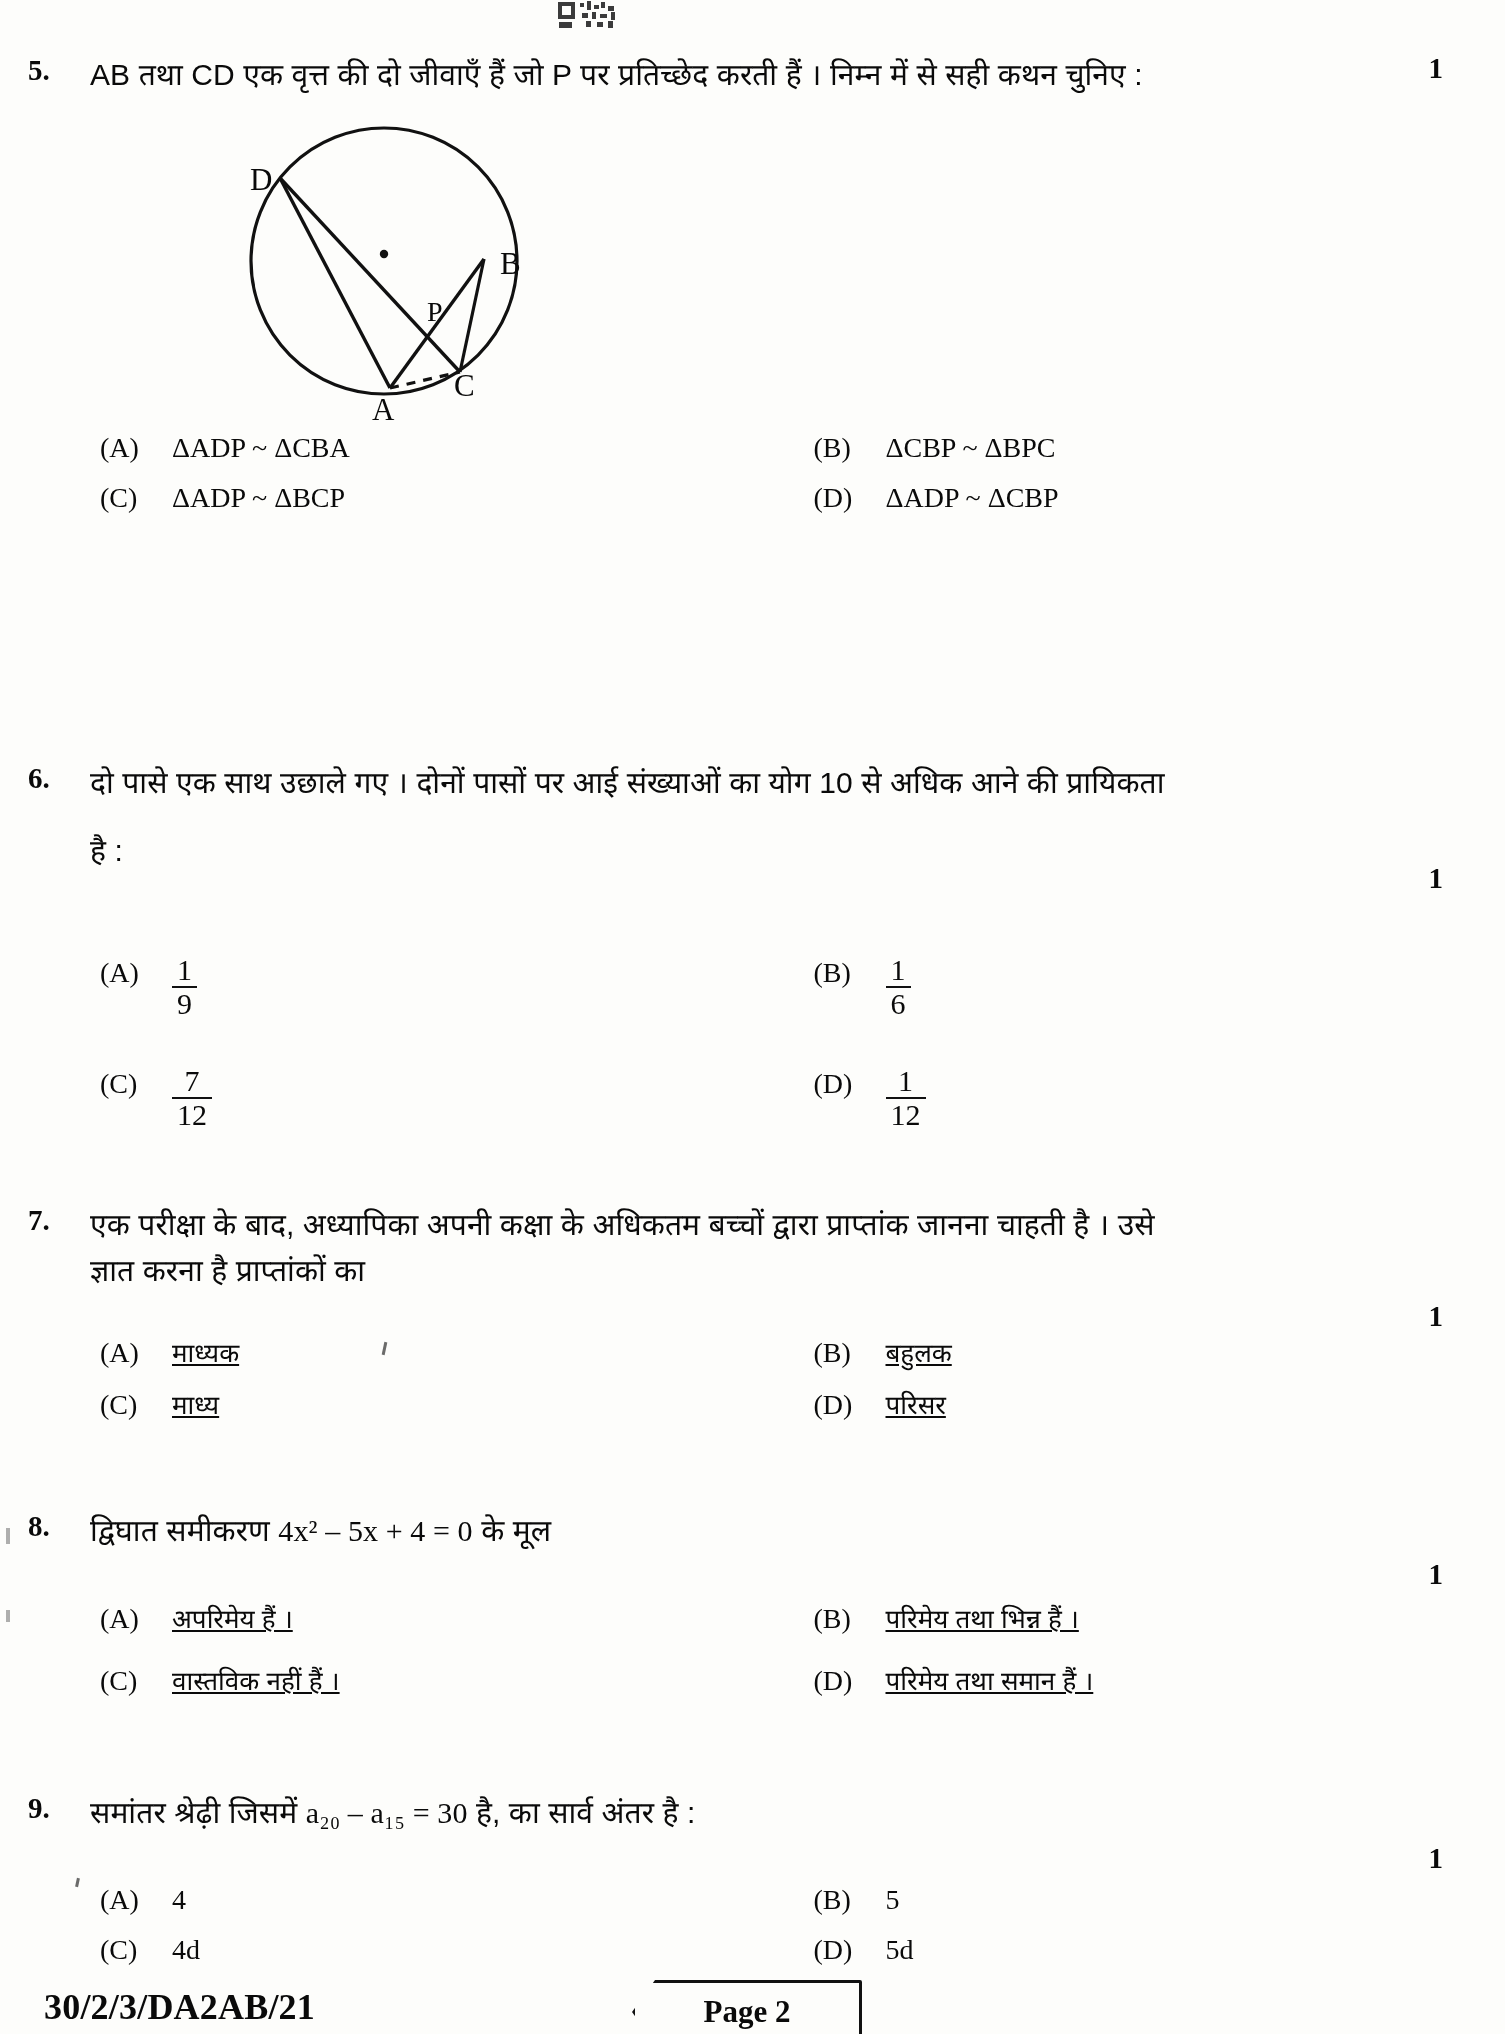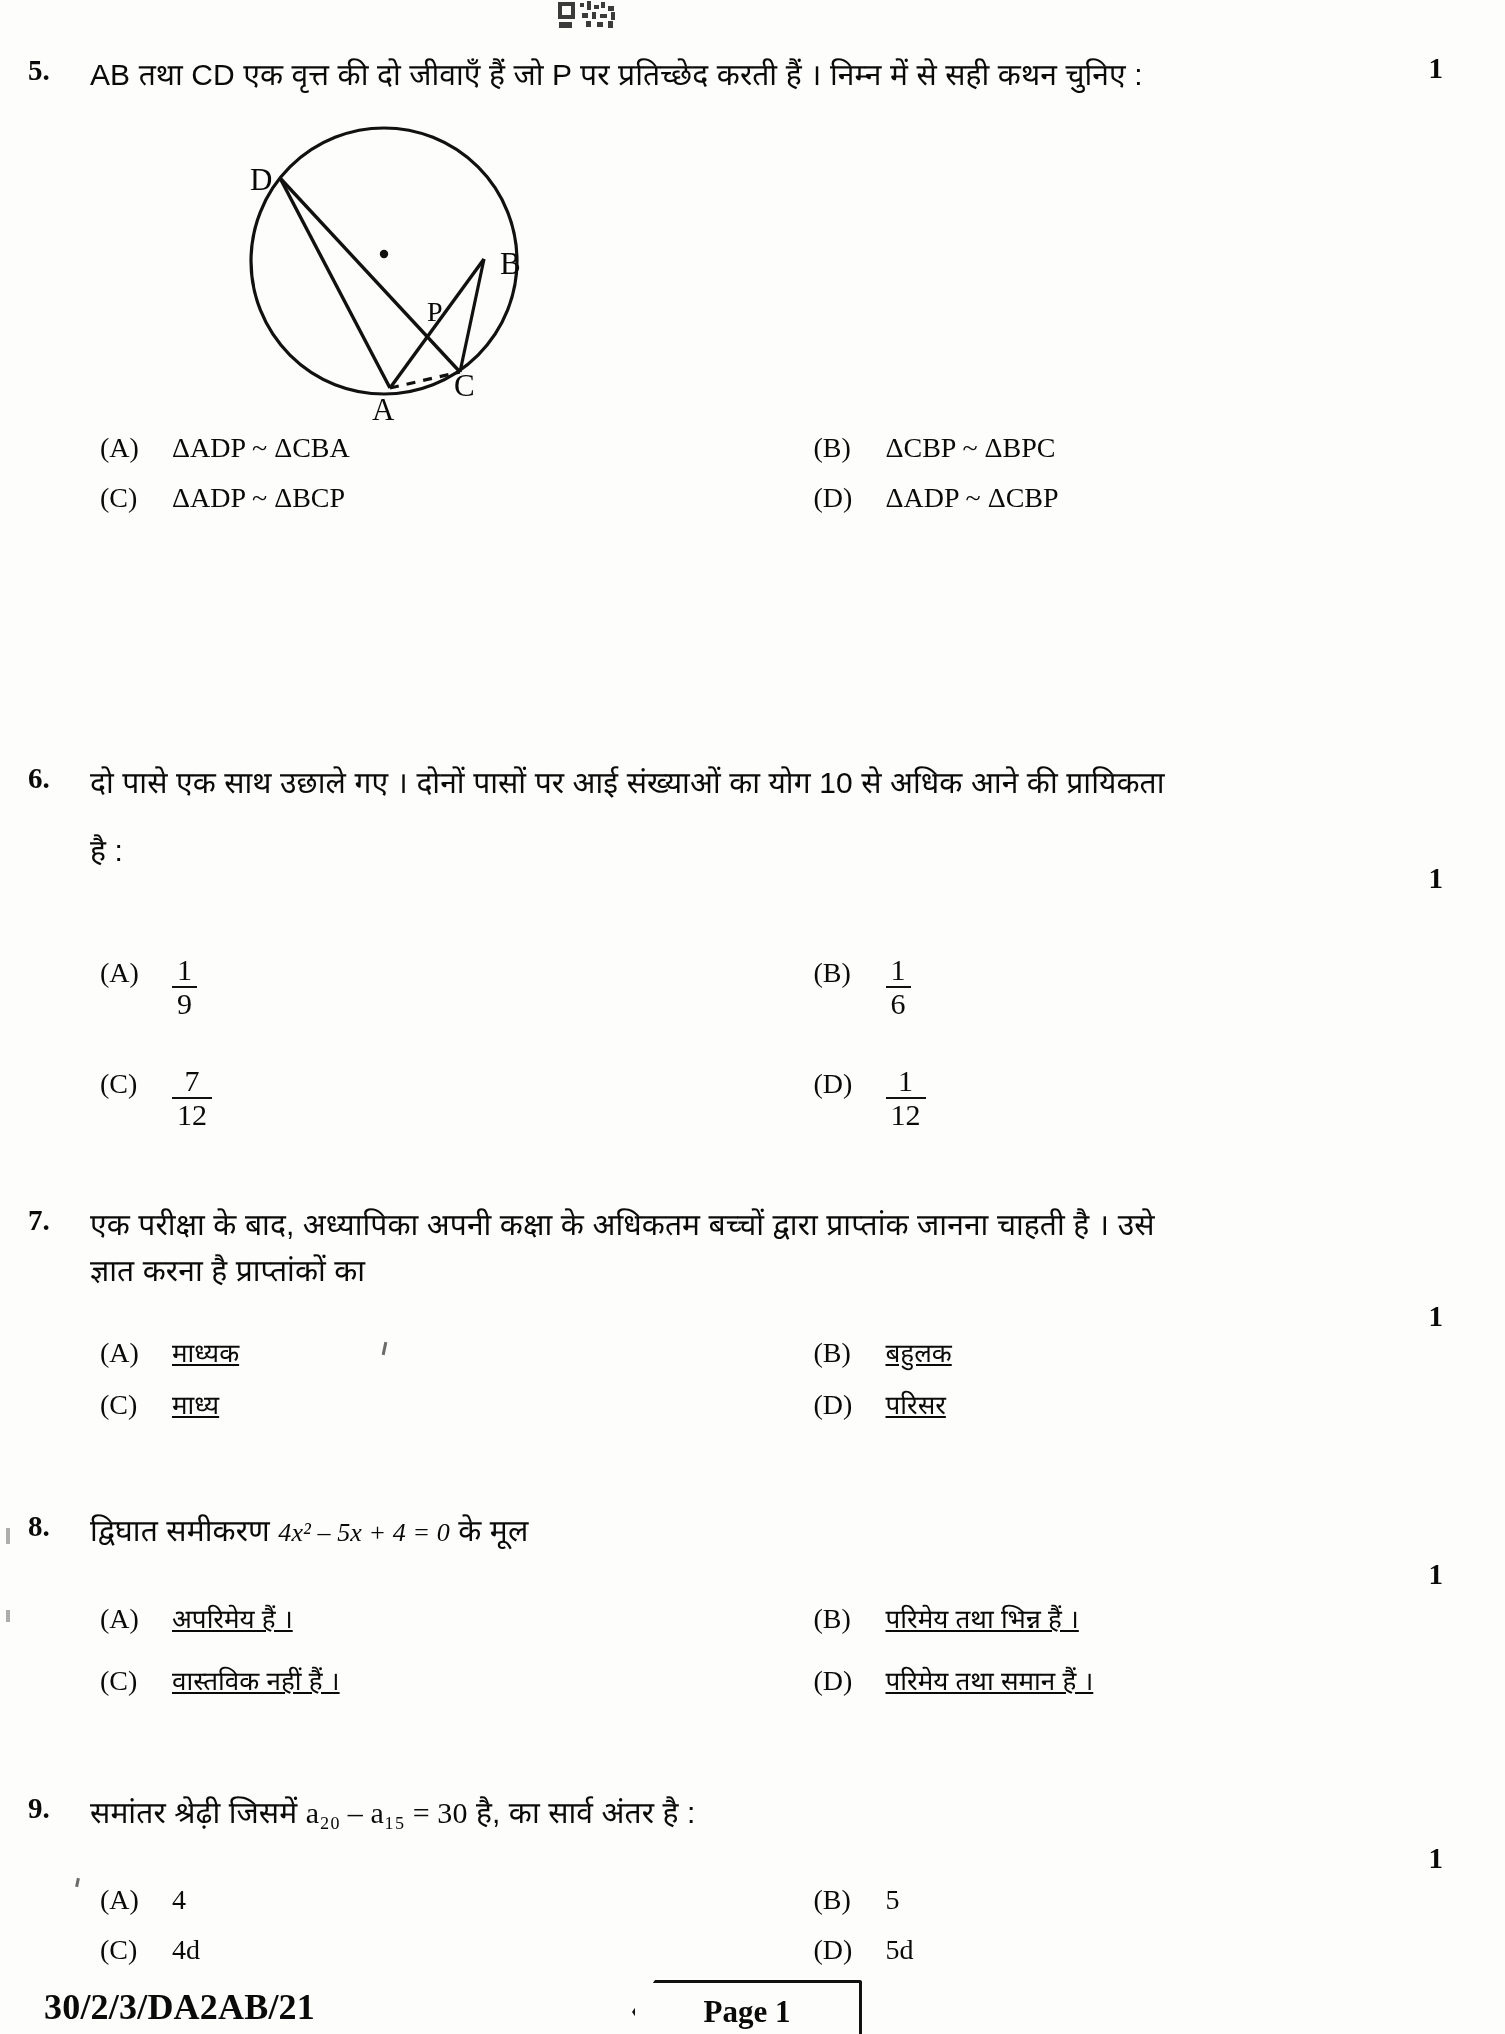--- a/index.html
+++ b/index.html
@@ -333,21 +333,21 @@
         <span class="optlabel">(D)</span>
         <span class="opttext hindi">परिसर</span>
       </div>
     </div>
   </div>
 
   <div class="q" style="left:28px; top:1508px; right:90px;">
     <div class="qnum">8.</div>
     <div class="qbody">
       <div class="qtext">
-        <span>द्विघात समीकरण </span><span style="font-family:'Liberation Serif',serif; font-style:italic; font-size:26px;">4x² – 5x + 4 = 0</span><span> के मूल</span>
+        <span>द्विघात समीकरण </span><span style="font-family:'Liberation Serif',serif; font-size:30px;">4x² – 5x + 4 = 0</span><span> के मूल</span>
       </div>
     </div>
   </div>
   <div class="marks" style="top:1558px; right:62px;">1</div>
 
   <div class="opts" style="top:1600px;">
     <div class="optrow" style="margin-bottom:26px;">
       <div class="optcell">
         <span class="optlabel">(A)</span>
         <span class="opttext hindi">अपरिमेय हैं ।</span>
@@ -400,16 +400,16 @@
       <div class="optcell right">
         <span class="optlabel">(D)</span>
         <span class="opttext">5d</span>
       </div>
     </div>
   </div>
 
   <div class="footer-code">30/2/3/DA2AB/21</div>
   <div class="page-badge">
     <div class="banner"></div>
-    <div class="ptext">Page 1</div>
+    <div class="ptext">Page 2</div>
   </div>
 
 </div>
 
 </body></html>

